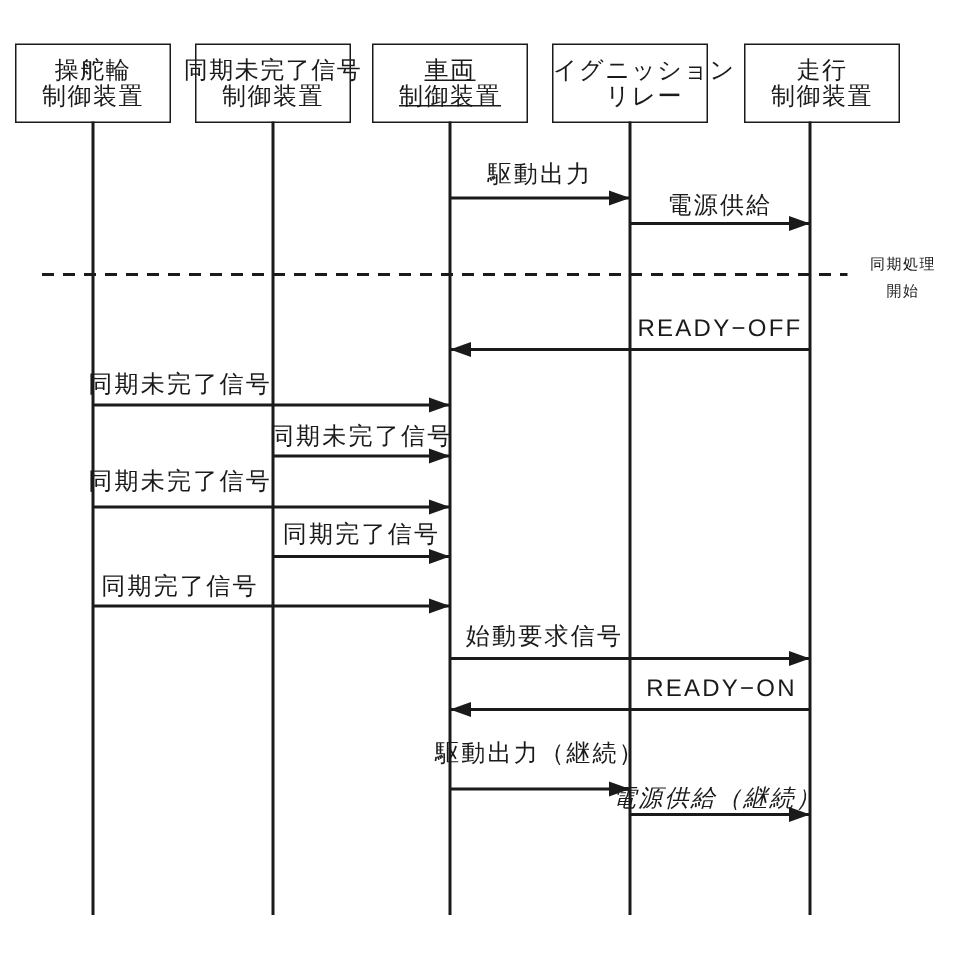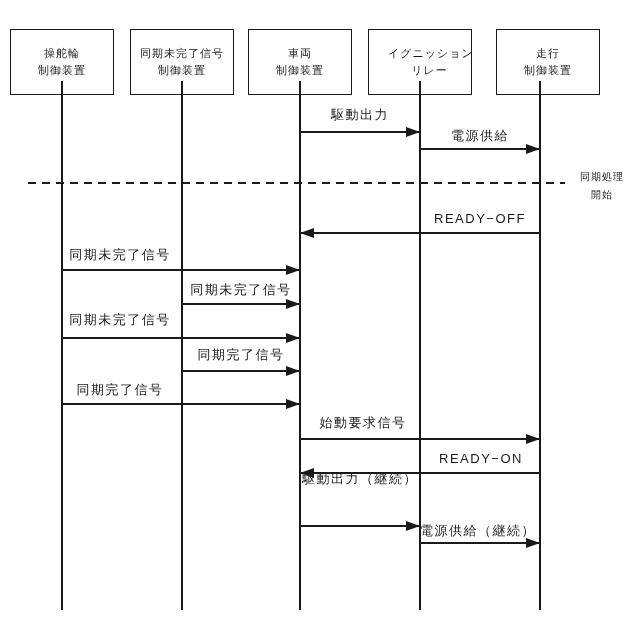--- a/index.html
+++ b/index.html
@@ -1,31 +1,31 @@
 <!DOCTYPE html>
 <html><head>
 <meta charset="utf-8">
 <style>
   html,body{margin:0;padding:0;background:#ffffff;}
   .canvas{
     position:relative;width:640px;height:640px;background:#ffffff;
     font-family:"Liberation Sans","DejaVu Sans",sans-serif;color:#1a1a1a;overflow:hidden;
   }
   .actor-box{
-    position:absolute;top:29px;width:104px;height:66px;
+    position:absolute;top:29px;width:104px;height:53px;
     border:1.5px solid #1a1a1a;background:#ffffff;box-sizing:border-box;
-    display:flex;flex-direction:column;justify-content:center;
-    font-size:11px;line-height:17px;letter-spacing:1px;text-align:center;white-space:nowrap;
+    display:flex;flex-direction:column;align-items:center;justify-content:center;
+    font-size:16px;line-height:17px;letter-spacing:1px;text-align:center;white-space:nowrap;
   }
   .lifeline{position:absolute;top:81px;height:529px;width:1.5px;background:#1a1a1a;}
   .msg-line{position:absolute;height:1.5px;background:#1a1a1a;}
   .head{position:absolute;width:0;height:0;border-top:5px solid transparent;border-bottom:5px solid transparent;}
   .head.r{border-left:14px solid #1a1a1a;}
   .head.l{border-right:14px solid #1a1a1a;}
-  .msg-label{position:absolute;transform:translateX(-50%);font-size:13px;letter-spacing:1.5px;white-space:nowrap;}
+  .msg-label{position:absolute;transform:translateX(-50%);font-size:16px;letter-spacing:1.5px;white-space:nowrap;}
   .sep-line{
     position:absolute;top:182px;left:28px;width:537px;height:2px;
     background:repeating-linear-gradient(90deg,#1a1a1a 0 8px,transparent 8px 14px);
   }
   .sep-label{
     position:absolute;top:168px;left:566px;width:72px;text-align:center;
     font-size:10px;line-height:17.5px;letter-spacing:1px;white-space:nowrap;
   }
 </style>
 </head>
@@ -34,21 +34,21 @@
 <div class="canvas">
 
   <div class="actor-box" style="left:10px;">
     <span>操舵輪</span>
     <span>制御装置</span>
   </div>
   <div class="actor-box" style="left:130px;">
     <span>同期未完了信号</span>
     <span>制御装置</span>
   </div>
-  <div class="actor-box" style="left:248px;">
+  <div class="actor-box" style="left:248px;text-decoration:underline;">
     <span>車両</span>
     <span>制御装置</span>
   </div>
   <div class="actor-box" style="left:368px;padding-left:19px;">
     <span>イグニッション</span>
     <span>リレー</span>
   </div>
   <div class="actor-box" style="left:496px;">
     <span>走行</span>
     <span>制御装置</span>
@@ -99,21 +99,21 @@
   <div class="head r" style="left:286px;top:399px;"></div>
 
   <div class="msg-label" style="left:363px;top:414px;text-align:right;">始動要求信号</div>
   <div class="msg-line" style="left:300px;top:438px;width:240px;"></div>
   <div class="head r" style="left:526px;top:434px;"></div>
 
   <div class="msg-label" style="left:481px;top:451px;text-align:right;">READY−ON</div>
   <div class="msg-line" style="left:300px;top:472px;width:240px;"></div>
   <div class="head l" style="left:300px;top:468px;"></div>
 
-  <div class="msg-label" style="left:360px;top:470px;">駆動出力（継続）</div>
+  <div class="msg-label" style="left:360px;top:492px;">駆動出力（継続）</div>
   <div class="msg-line" style="left:300px;top:525px;width:120px;"></div>
   <div class="head r" style="left:406px;top:521px;"></div>
 
-  <div class="msg-label" style="left:478px;top:522px;">電源供給（継続）</div>
+  <div class="msg-label" style="left:478px;top:522px;font-style:italic;">電源供給（継続）</div>
   <div class="msg-line" style="left:420px;top:542px;width:120px;"></div>
   <div class="head r" style="left:526px;top:538px;"></div>
 
 </div>
 
 </body></html>

